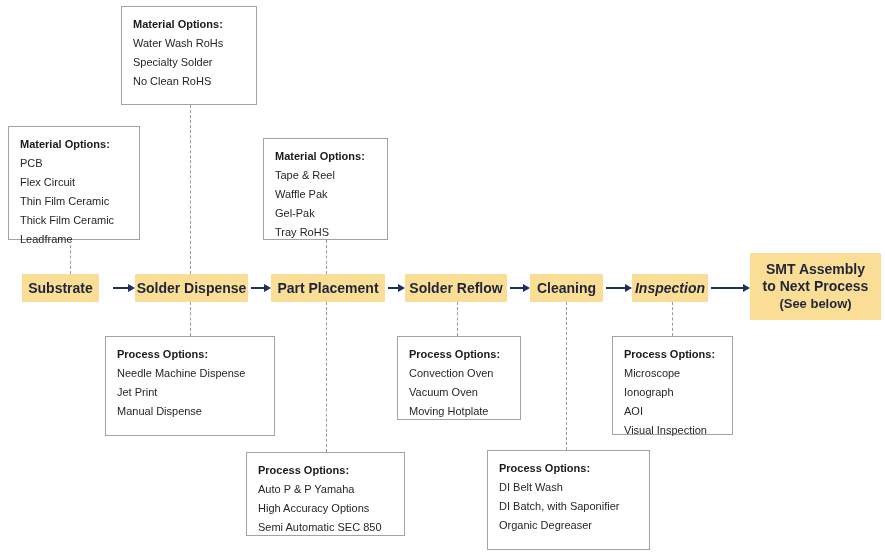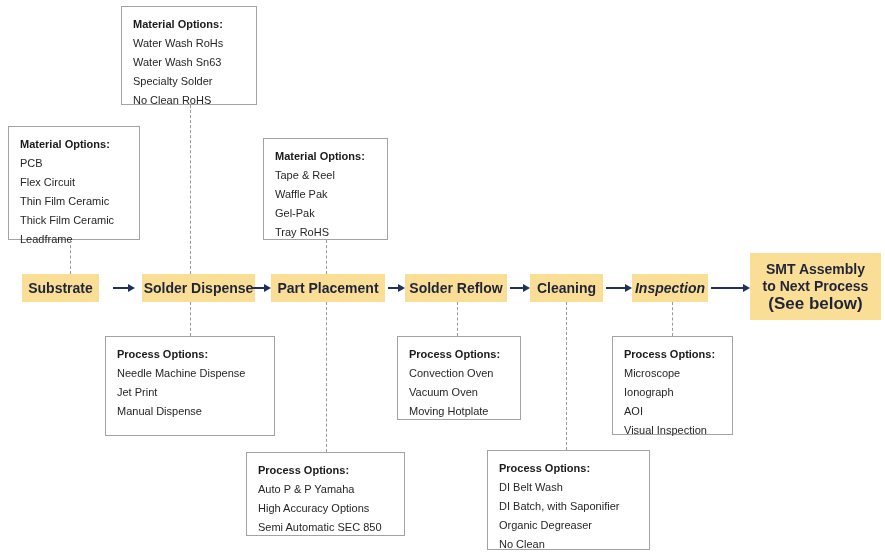--- a/index.html
+++ b/index.html
@@ -39,21 +39,21 @@
     align-items:center;
     justify-content:center;
     text-align:right;
     top:274px;height:28px;
   }
   .node.terminal{
     top:253px;height:67px;
     flex-direction:column;
     line-height:17px;
   }
-  .node.terminal .small{font-size:17px;}
+  .node.terminal .small{font-size:13px;}
   
   .arrow{
     position:absolute;
     top:287px;height:2px;
     background:#20305c;
   }
   .arrow::after{
     content:'';
     position:absolute;
     right:-6px;top:-3px;
@@ -70,21 +70,20 @@
 </style>
 </head>
 <body>
 
 <div id="canvas">
 
   <div class="opt-box" style="left:121px;top:6px;width:136px;height:99px;">
     <div class="heading">Material Options:</div>
     <ul>
       <li>Water Wash RoHs</li>
-      <li>Water Wash Sn63</li>
       <li>Specialty Solder</li>
       <li>No Clean RoHS</li>
     </ul>
   </div>
 
   <div class="opt-box" style="left:8px;top:126px;width:132px;height:114px;">
     <div class="heading">Material Options:</div>
     <ul>
       <li>PCB</li>
       <li>Flex Circuit</li>
@@ -107,21 +106,21 @@
   <div class="dash" style="left:70px;top:240px;height:34px;"></div>
   <div class="dash" style="left:190px;top:105px;height:169px;"></div>
   <div class="dash" style="left:326px;top:240px;height:34px;"></div>
   <div class="dash" style="left:190px;top:302px;height:34px;"></div>
   <div class="dash" style="left:326px;top:302px;height:150px;"></div>
   <div class="dash" style="left:457px;top:302px;height:34px;"></div>
   <div class="dash" style="left:566px;top:302px;height:148px;"></div>
   <div class="dash" style="left:672px;top:302px;height:34px;"></div>
 
   <div class="node" style="left:22px;width:77px;">Substrate</div>
-  <div class="node" style="left:142px;width:113px;">Solder Dispense</div>
+  <div class="node" style="left:135px;width:113px;">Solder Dispense</div>
   <div class="node" style="left:271px;width:114px;">Part Placement</div>
   <div class="node" style="left:405px;width:102px;">Solder Reflow</div>
   <div class="node" style="left:530px;width:73px;">Cleaning</div>
   <div class="node" style="left:632px;width:76px;font-style:italic;">Inspection</div>
   <div class="node terminal" style="left:750px;width:131px;">
     <span>SMT Assembly</span>
     <span>to Next Process</span>
     <span class="small">(See below)</span>
   </div>
 
@@ -168,17 +167,16 @@
       <li>Semi Automatic SEC 850</li>
     </ul>
   </div>
 
   <div class="opt-box" style="left:487px;top:450px;width:163px;height:100px;">
     <div class="heading">Process Options:</div>
     <ul>
       <li>DI Belt Wash</li>
       <li>DI Batch, with Saponifier</li>
       <li>Organic Degreaser</li>
-      <li>No Clean</li>
     </ul>
   </div>
 
 </div>
 
 </body></html>

